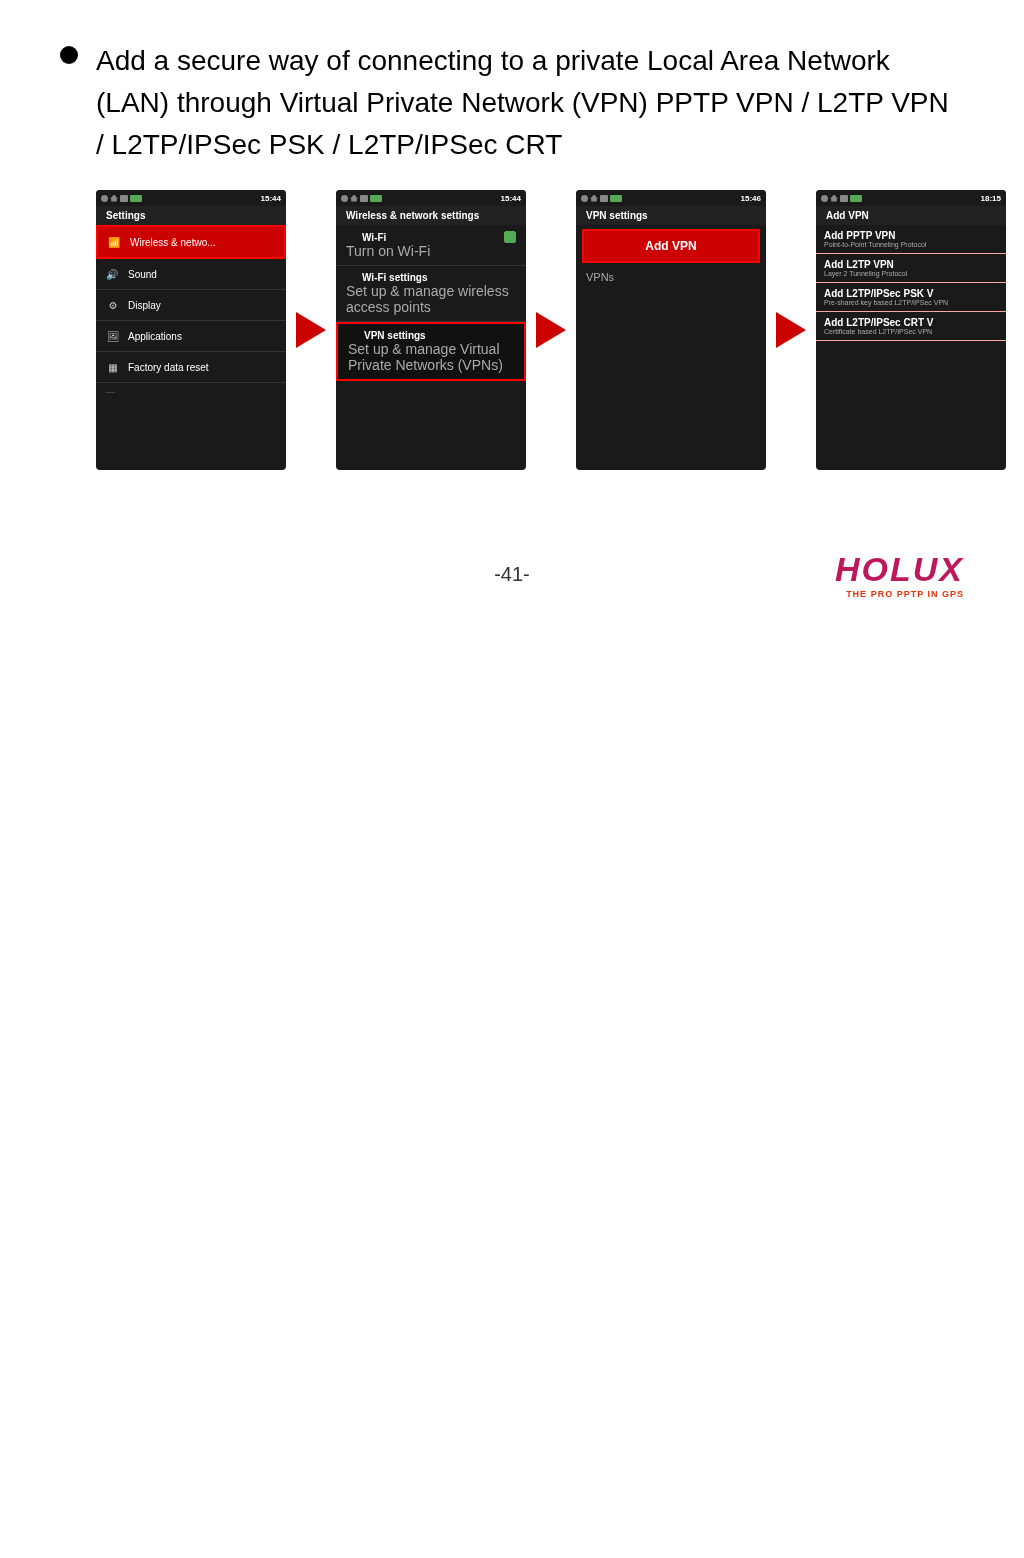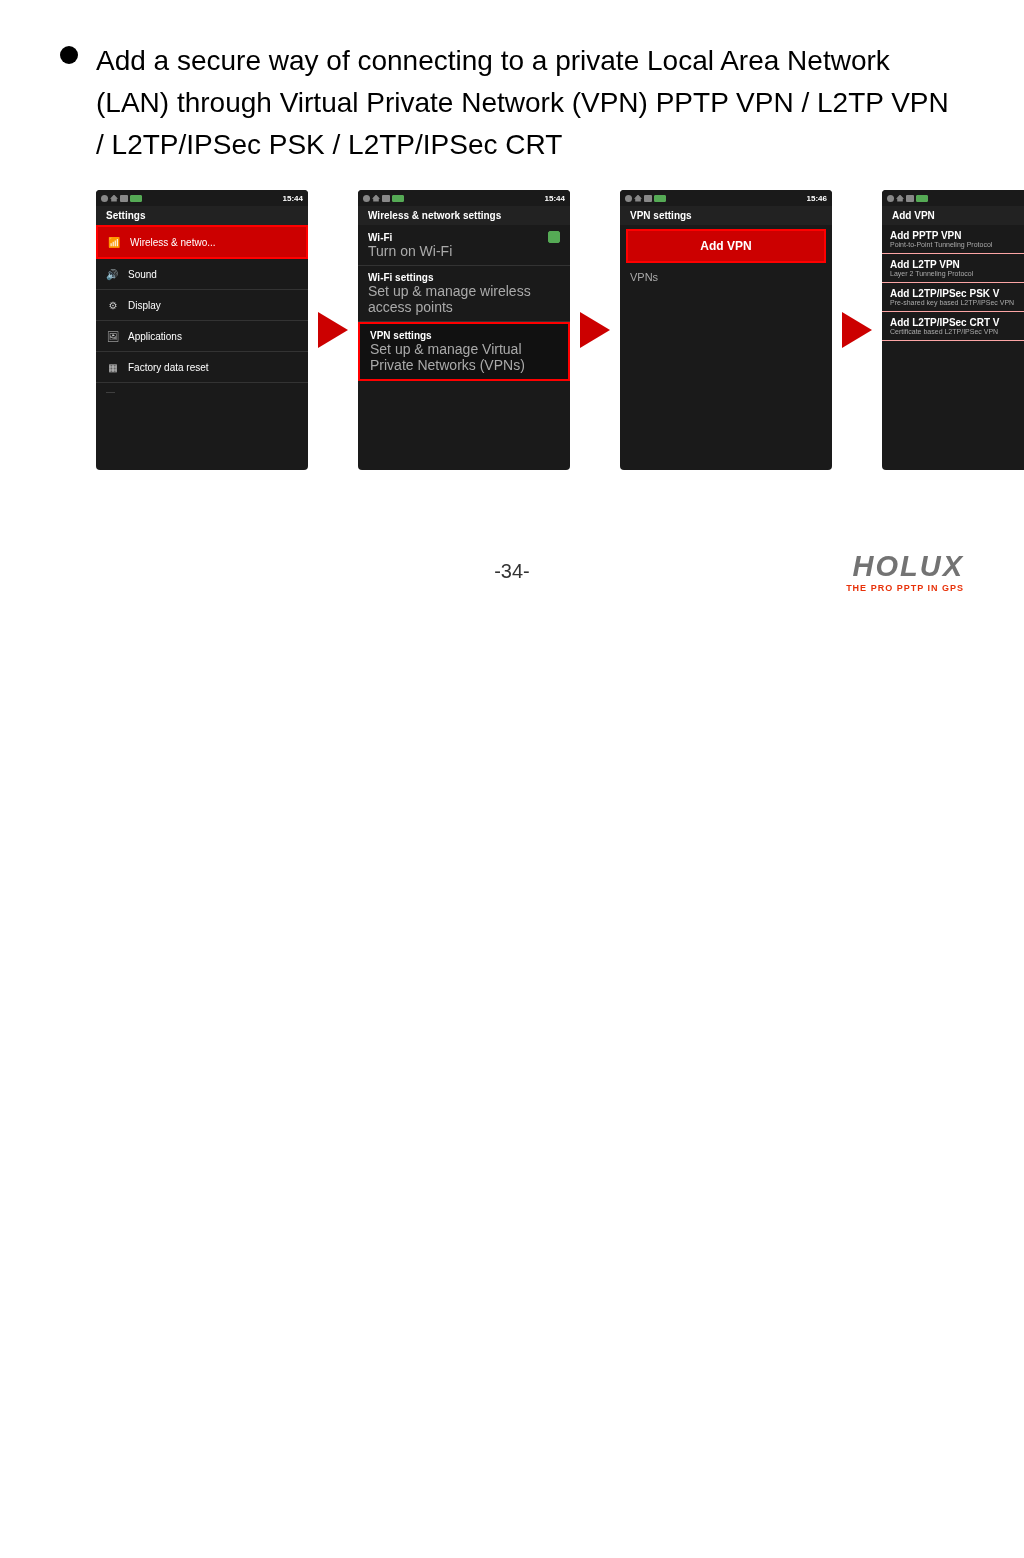--- a/index.html
+++ b/index.html
@@ -32,21 +32,21 @@
 
     .screenshots-row {
       display: flex;
       align-items: center;
       gap: 0px;
       margin-top: 24px;
       margin-left: 36px;
     }
 
     .phone-screen {
-      width: 212px;
+      width: 190px;
       height: 280px;
       background: #1a1a1a;
       border-radius: 4px;
       overflow: hidden;
       position: relative;
       flex-shrink: 0;
     }
 
     .screen-title-bar {
       background: #222;
@@ -79,20 +79,21 @@
     }
     .wireless-item {
       padding: 6px 10px;
       border-bottom: 1px solid #333;
       color: #fff;
     }
     .wireless-item-title {
       font-size: 10px;
       font-weight: bold;
       color: #fff;
+      margin-left: 16px;
     }
     .wireless-item-sub {
       font-size: 14px;
       color: #aaa;
     }
     .wireless-item.highlighted {
       border: 2px solid #f00;
       background: #111;
     }
     .vpn-add-btn {
@@ -159,24 +160,24 @@
       color: #333;
       text-align: center;
       flex: 1;
     }
     .logo-container {
       display: flex;
       flex-direction: column;
       align-items: center;
     }
     .logo-holux {
-      font-size: 29px;
+      font-size: 34px;
       font-weight: 900;
       font-style: italic;
-      color: #737373;
+      color: #be185d;
       letter-spacing: 2px;
     }
     .logo-tagline {
       font-size: 9px;
       color: #e8320a;
       letter-spacing: 1px;
       font-weight: bold;
     }
 
     .top-status-bar {
@@ -354,18 +355,18 @@
         <div class="add-vpn-title">Add L2TP/IPSec CRT V</div>
         <div class="add-vpn-sub">Certificate based L2TP/IPSec VPN</div>
       </div>
     </div>
   </div>
 
 </div>
 
 <div class="page-footer">
   <div style="flex:1;"></div>
-  <div class="page-number">-34-</div>
+  <div class="page-number">-41-</div>
   <div class="logo-container" style="flex:1;align-items:flex-end;display:flex;flex-direction:column;">
     <div class="logo-holux">HOLUX</div>
     <div class="logo-tagline">THE PRO PPTP IN GPS</div>
   </div>
 </div>
 
 </body></html>

